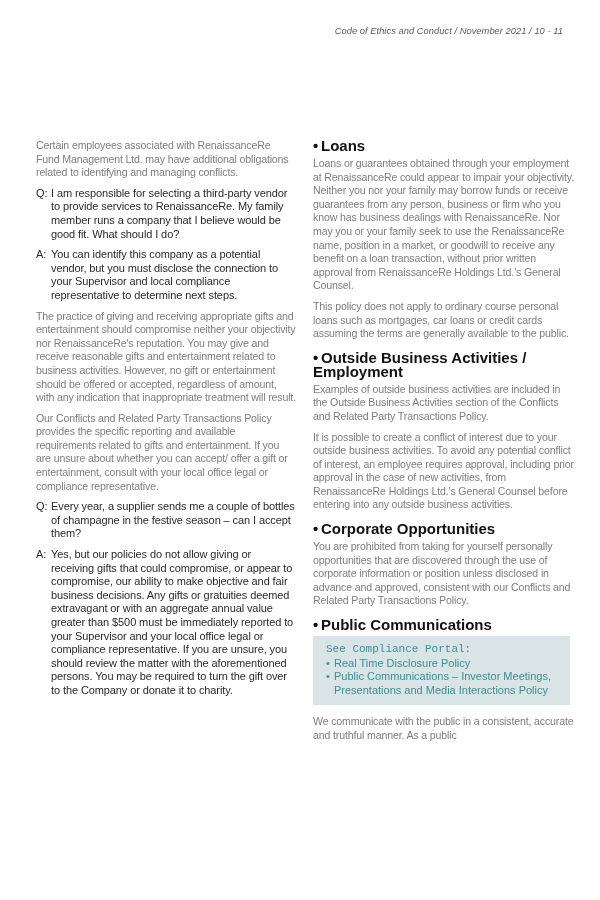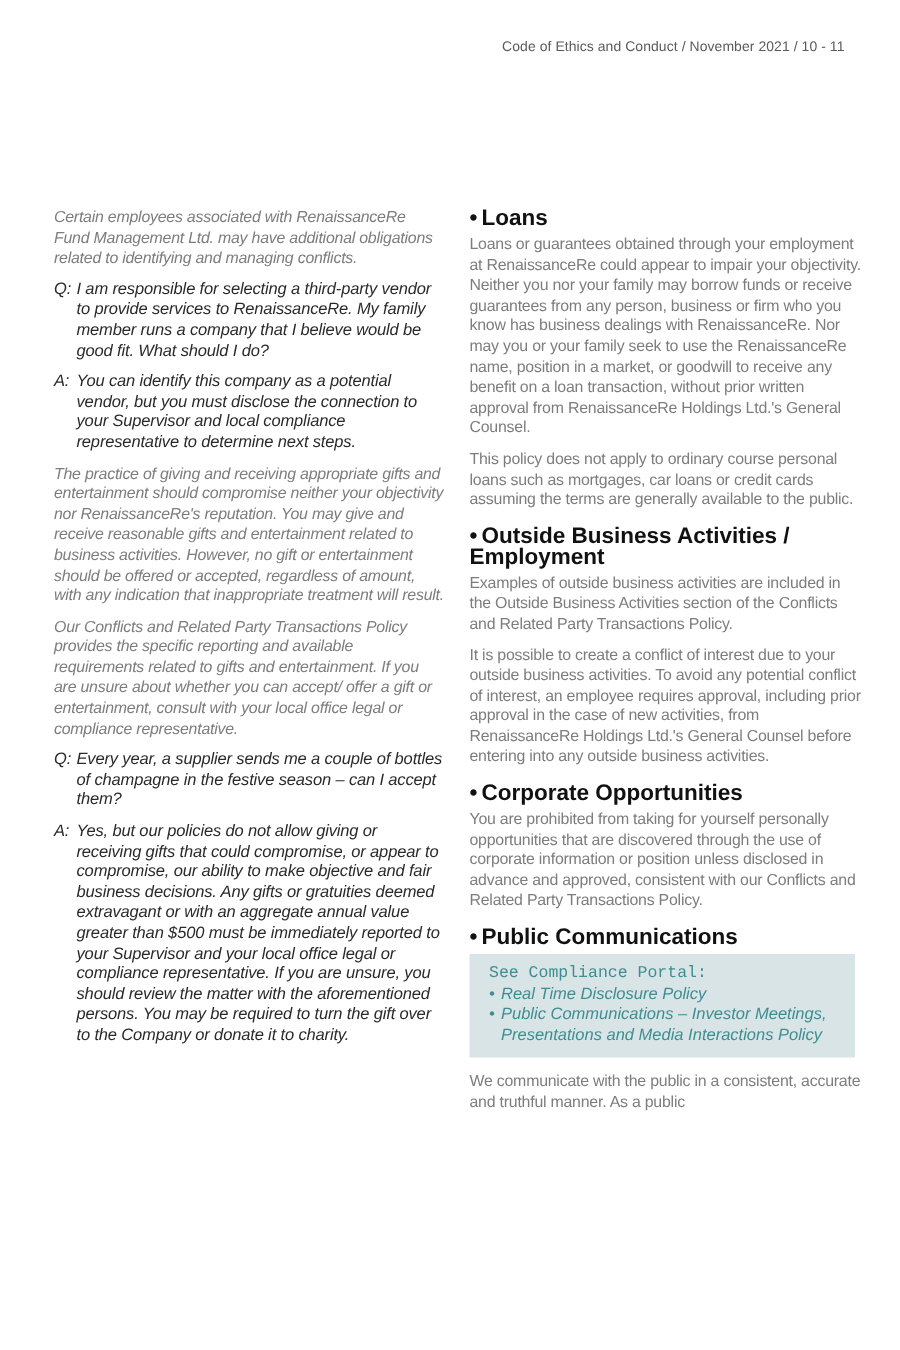--- a/index.html
+++ b/index.html
@@ -15,27 +15,28 @@
       font-family: "Liberation Sans", sans-serif;
       color: #1e1e1e;
     }
     .page-header {
       position: absolute;
       top: 26px;
       right: 37px;
       font-size: 9.3px;
       color: #5a5a5a;
       letter-spacing: 0.05px;
+      font-style: italic;
     }
     .col {
       position: absolute;
       top: 139px;
       width: 260px;
     }
-    .col-left { left: 36px; font-style: italic; }
+    .col-left { left: 36px; }
     .col-right { left: 313px; width: 262px; }
 
     .body-text {
       font-size: 10.6px;
       line-height: 13.6px;
       color: #7d7d7d;
       font-weight: 300;
       margin: 0 0 7px 0;
       letter-spacing: -0.15px;
     }
@@ -73,21 +74,20 @@
       line-height: 13.6px;
       padding: 7px 10px 8px 13px;
       margin: 4px 0 10px 0;
       width: 234px;
     }
     .info-box .box-title { margin: 0; font-family: Liberation Mono, monospace; }
     .info-box ul {
       list-style: none;
       margin: 0;
       padding: 0;
-      font-style: italic;
     }
     .info-box li {
       padding-left: 8px;
       text-indent: -8px;
       margin: 0;
     }
     .info-box li .bullet {
       display: inline-block;
       width: 8px;
       text-indent: 0;

